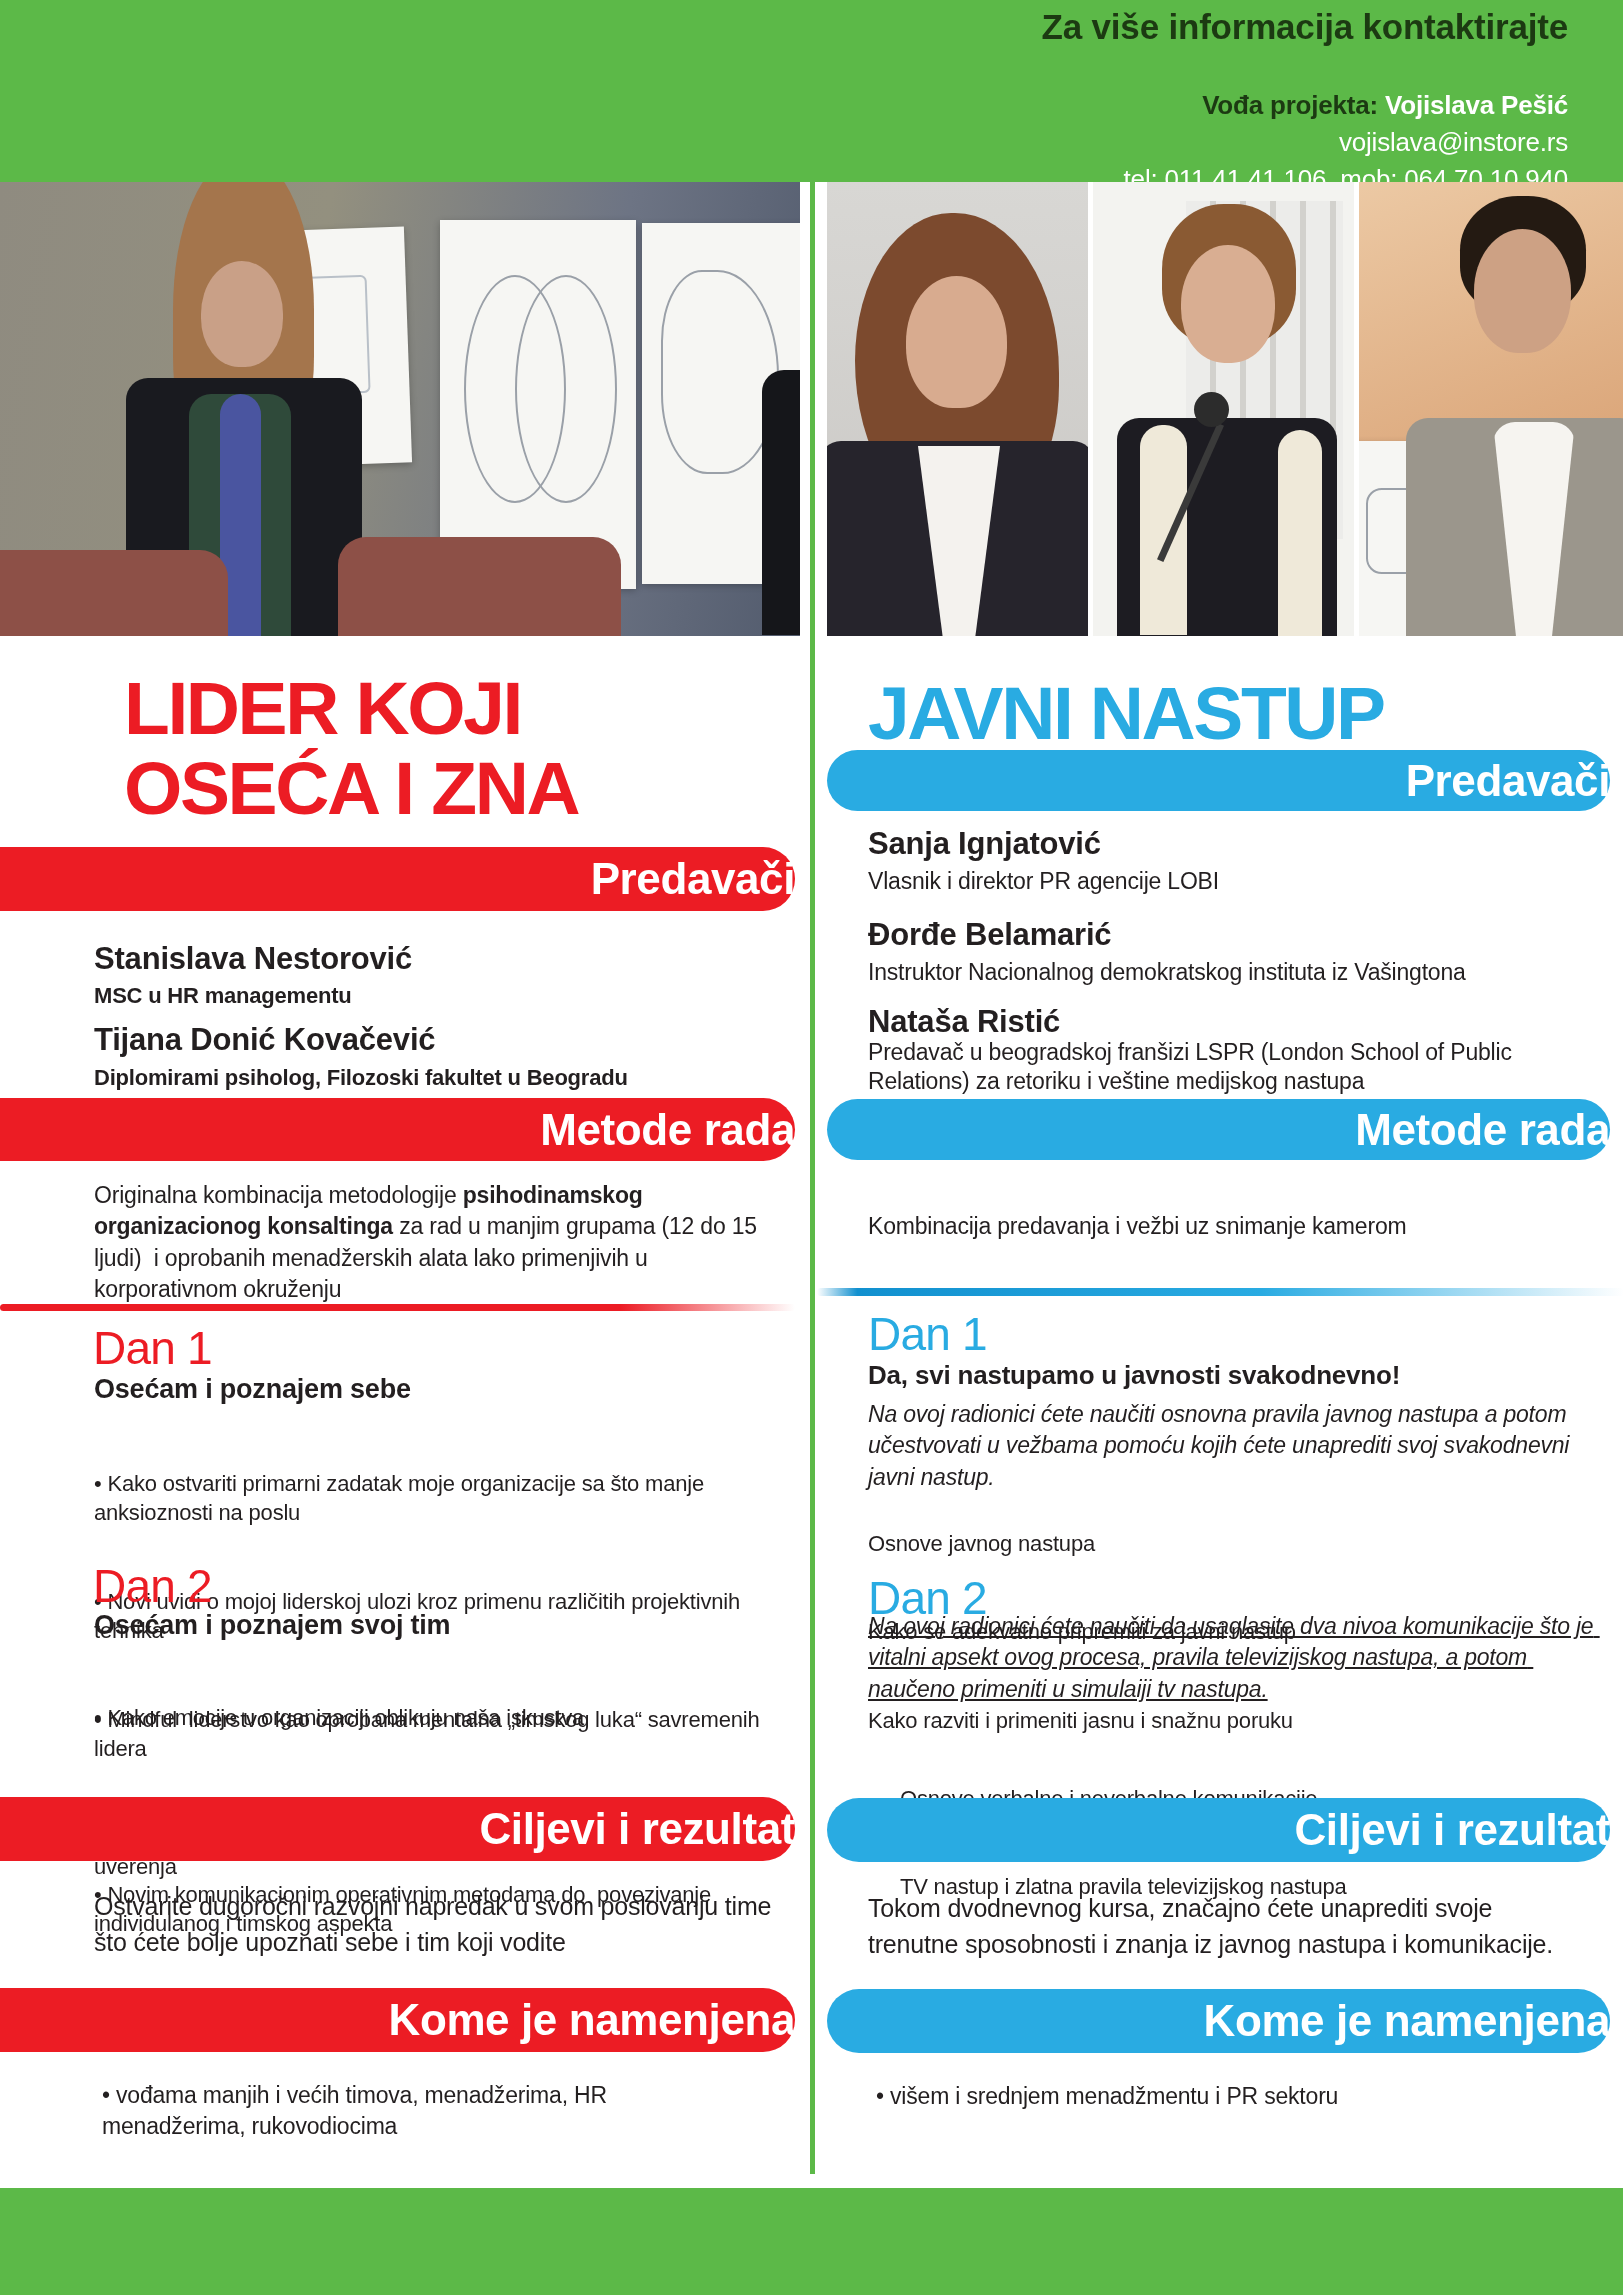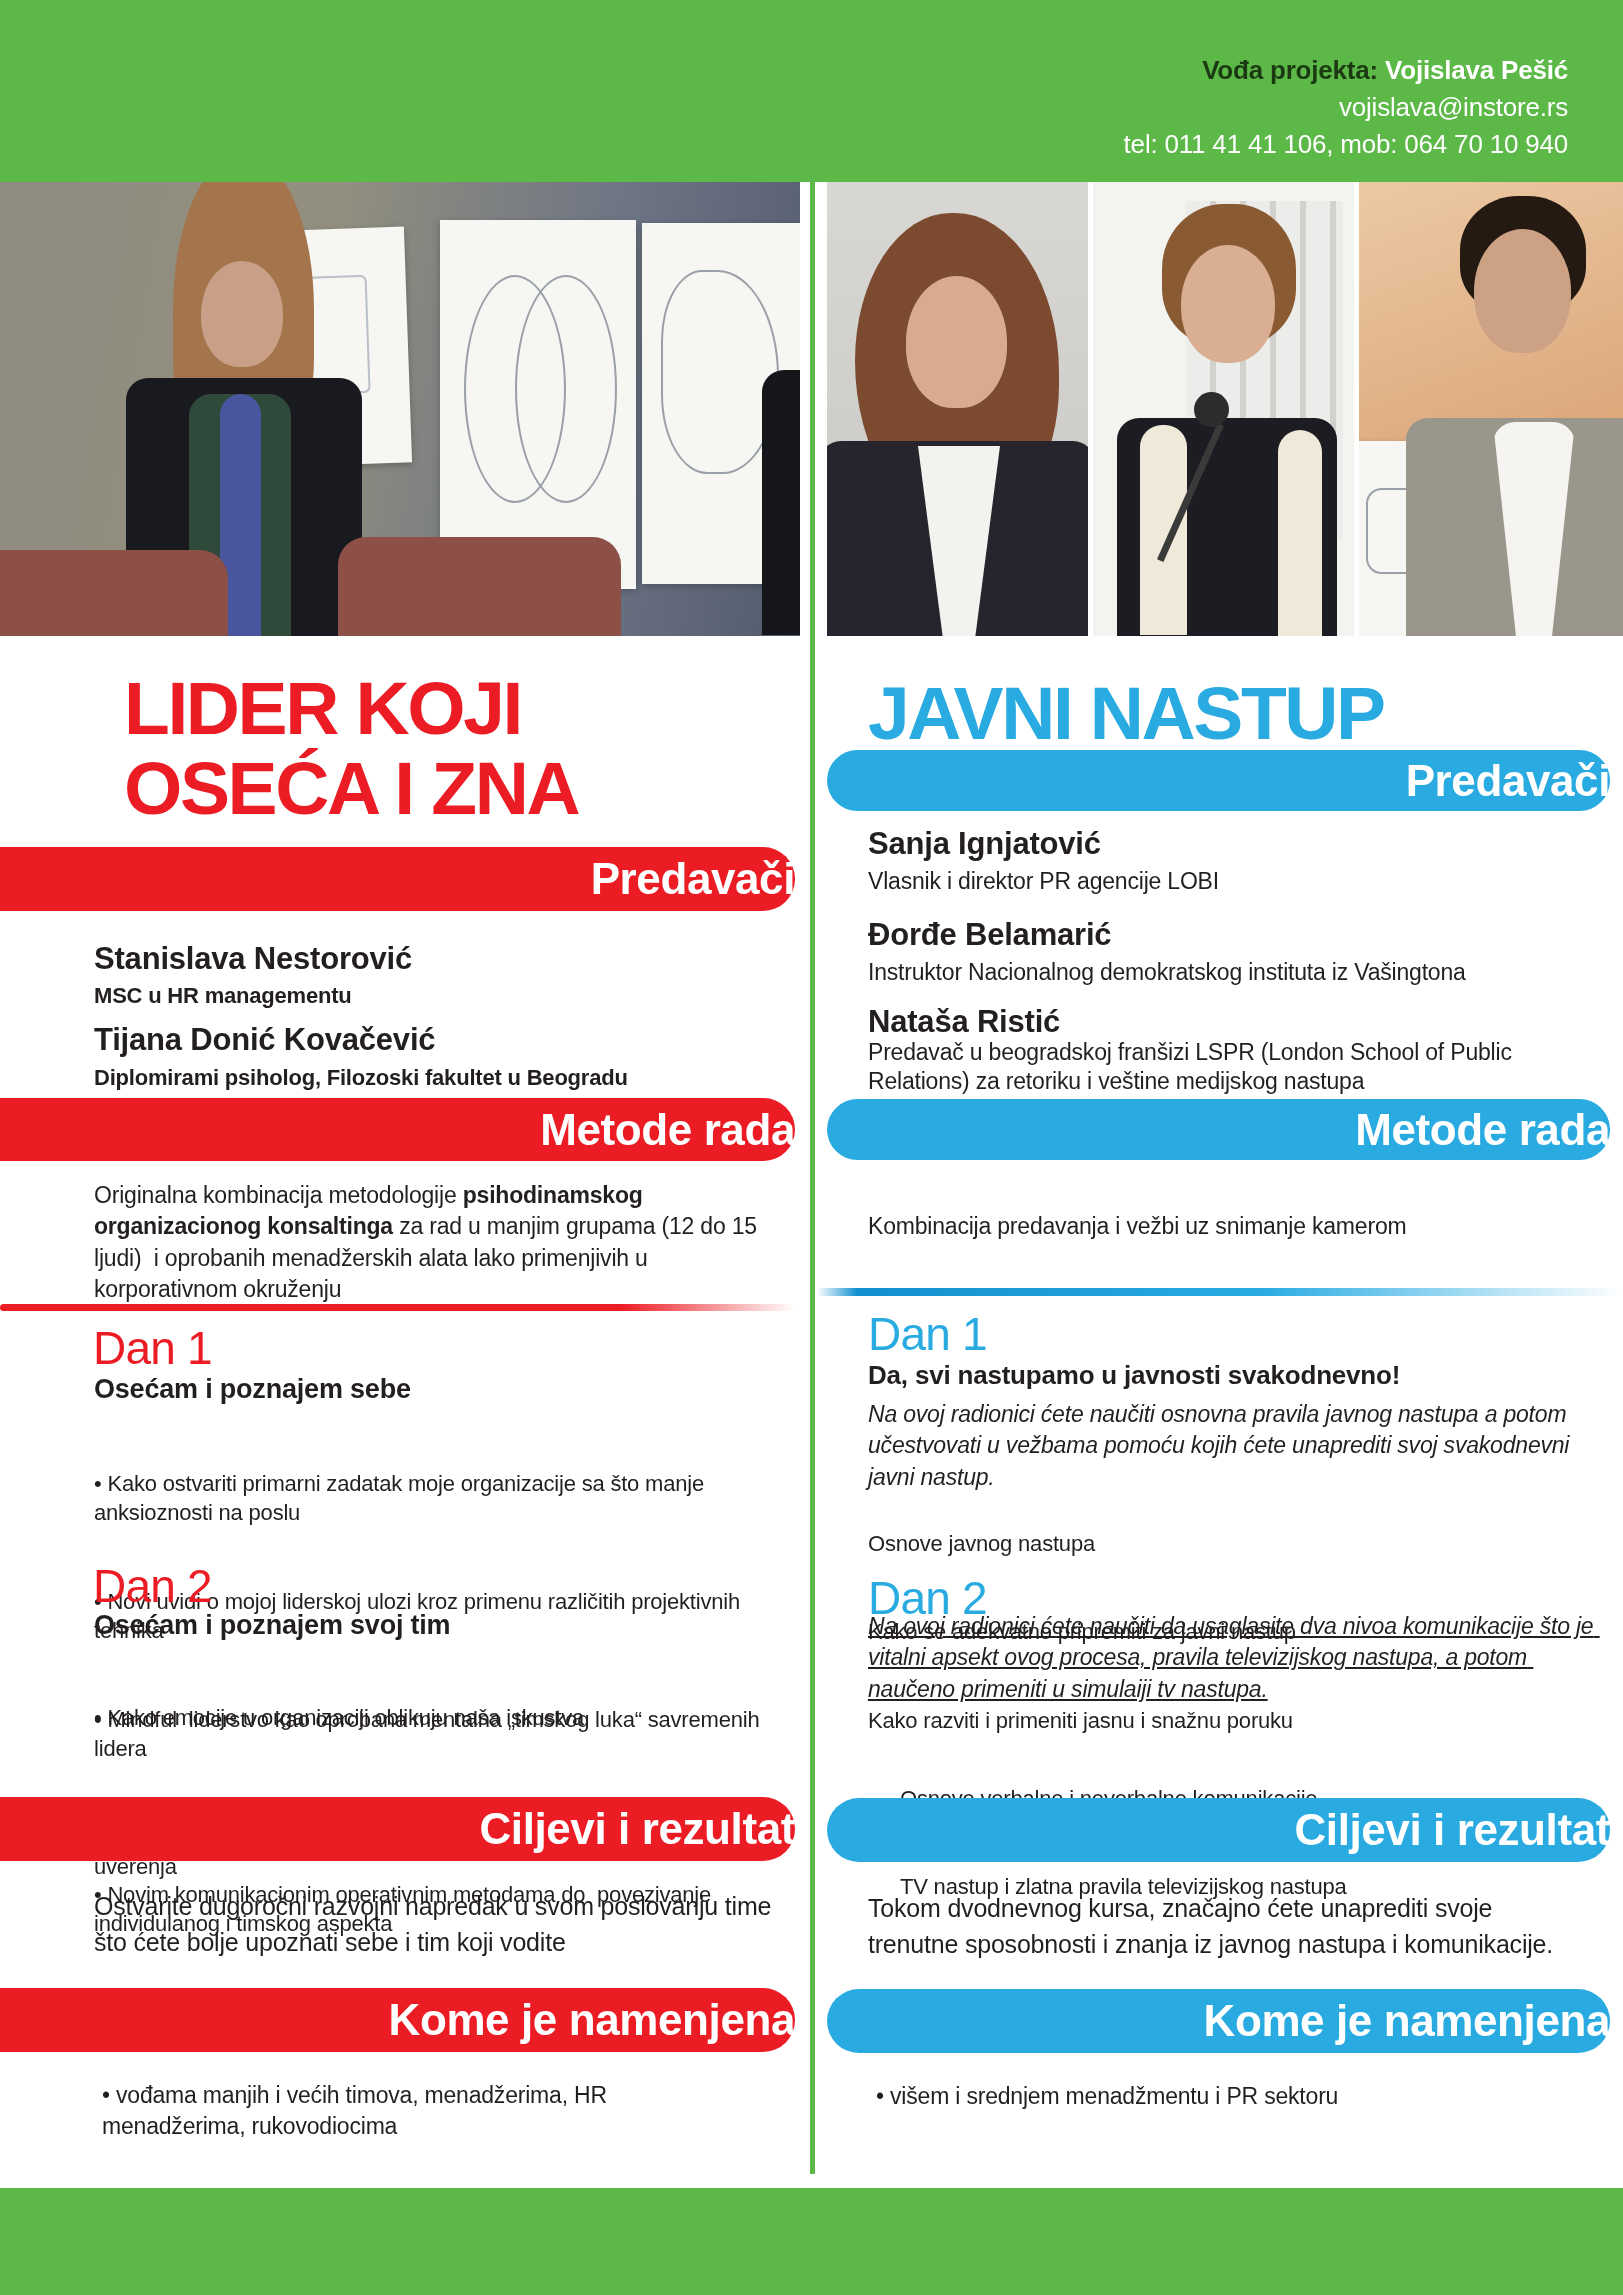--- a/index.html
+++ b/index.html
@@ -84,20 +84,21 @@
   
   .footer{position:absolute;left:0;top:2188px;width:1623px;height:108px;background:var(--green);}
 </style>
 </head>
 <body>
 
 <div class="page">
 
   <header class="topbar">
     <div class="topbar-inner">
+      <div class="t1">Za više informacija kontaktirajte</div>
       <div class="t2"><span>Vođa projekta: </span><span class="lead-name">Vojislava Pešić</span></div>
       <div class="t3">vojislava@instore.rs</div>
       <div class="t3">tel: 011 41 41 106, mob: 064 70 10 940</div>
     </div>
   </header>
 
   <div class="photo photo-main">
     <div class="paper" style="left:259px;top:47px;width:149px;height:236px;transform:rotate(-2deg);">
       <div class="scribble" style="left:23.6px;top:47px;width:86px;height:118px;border-radius:6.3px;border-color:#b9c0c8;"></div>
     </div>

